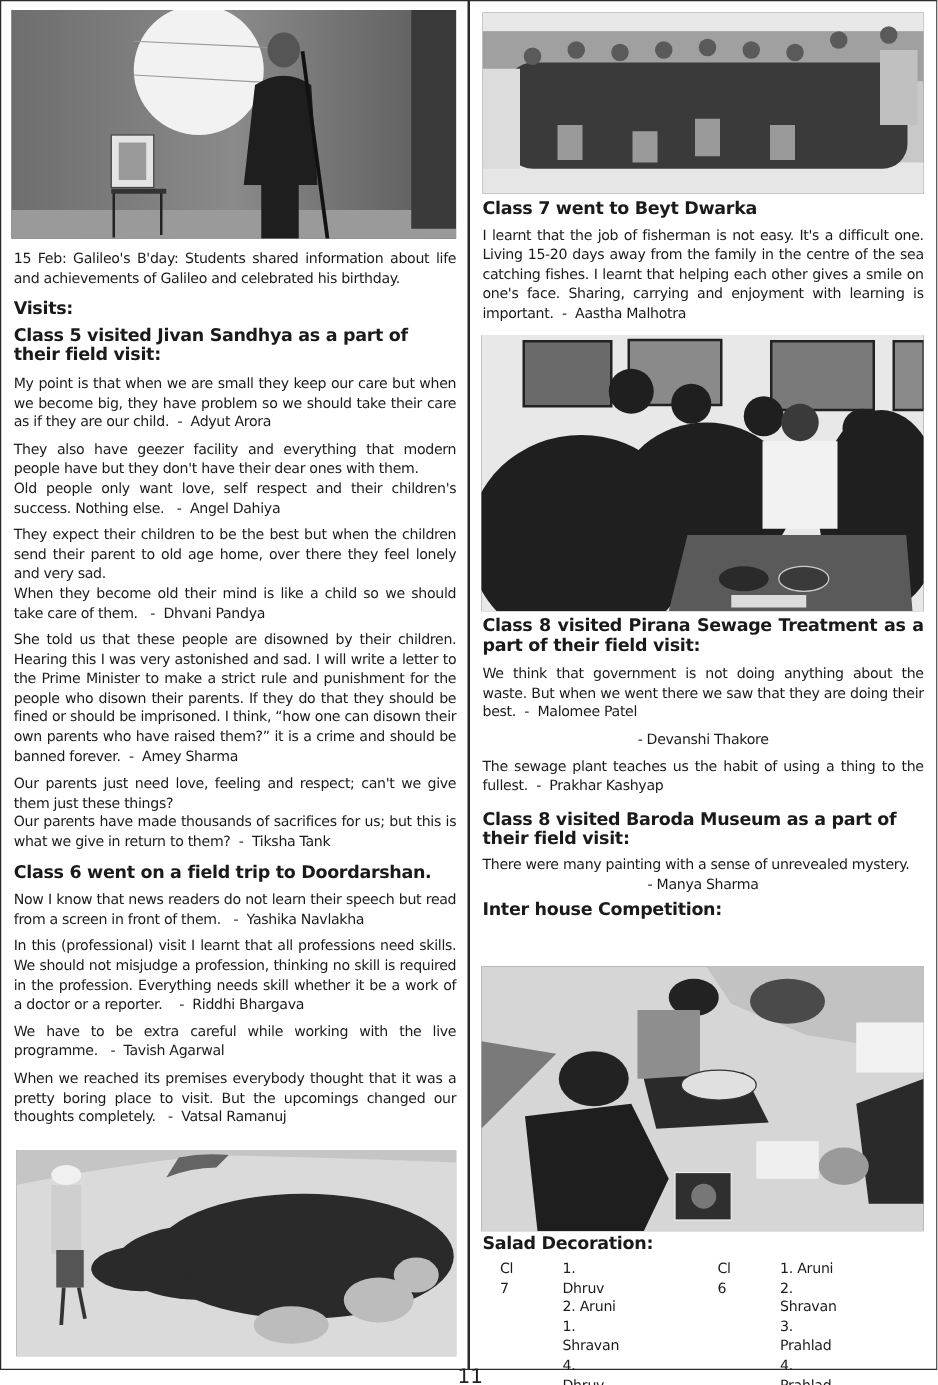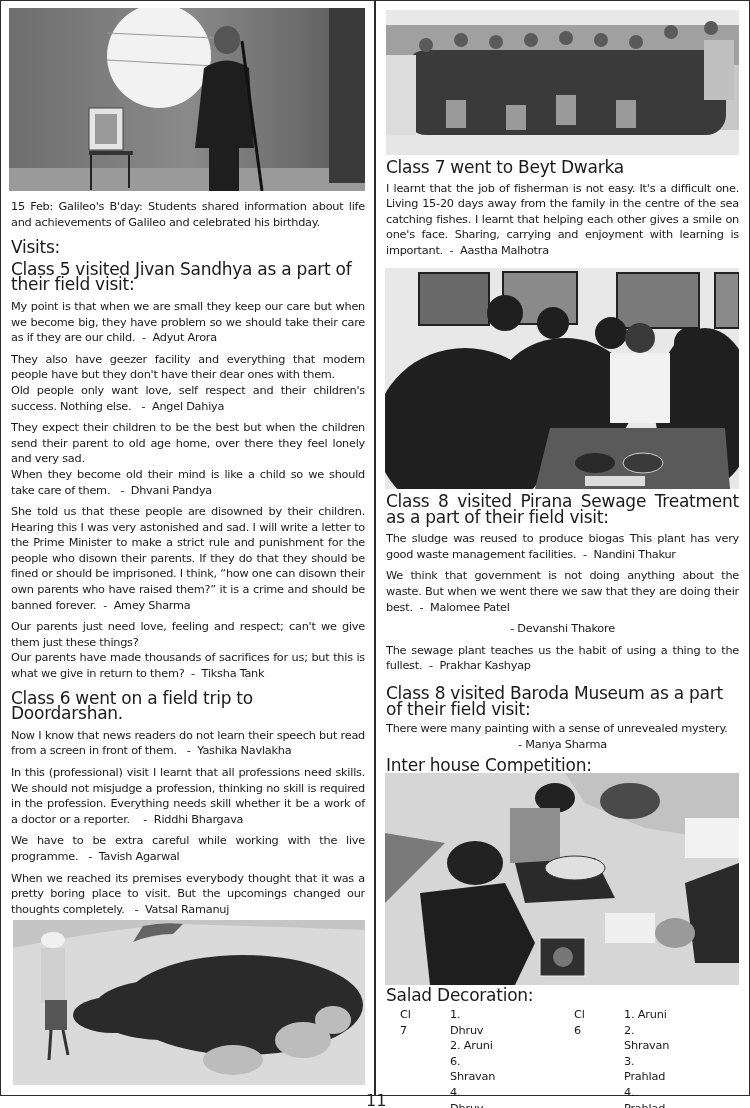--- a/index.html
+++ b/index.html
@@ -13,21 +13,21 @@
     position: absolute; left: 374px; top: 0; width: 1.5px; height: 1096px; background: #2a2a2a;
   }
 
   .photo { position: absolute; overflow: hidden; background: #888; }
   .photo svg { width: 100%; height: 100%; display: block; }
 
   .text { position: absolute; font-size: 11.3px; line-height: 15.6px; letter-spacing: -0.25px; }
   .text p { text-align: justify; margin-bottom: 6px; }
   .text p.tight { margin-bottom: 0; }
   .b { font-weight: normal; }
-  .h { font-weight: normal; font-size: 17px; margin-bottom: 6px; display: block; }
+  .h { font-weight: bold; font-size: 14px; margin-bottom: 6px; display: block; }
   .author { white-space: pre; }
   .right-author { display: block; text-align: center; }
 
   .salad { position: absolute; font-size: 11.3px; line-height: 15.6px; letter-spacing: -0.2px; }
   .salad .grp { position: absolute; top: 0; }
   .salad .cls { position: absolute; left: 0; top: 0; }
   .salad ol { position: absolute; top: 0; list-style: none; }
 
   .page-num {
     position: absolute; left: 366px; top: 1094px; font-size: 16px; line-height: 14px; color: #222;
@@ -195,23 +195,20 @@
     <path d="M165,160 L340,160 L345,221 L150,221 Z" fill="#5a5a5a"></path>
     <ellipse cx="210" cy="195" rx="20" ry="10" fill="#2a2a2a"></ellipse>
     <ellipse cx="258" cy="195" rx="20" ry="10" fill="#3a3a3a" stroke="#ccc"></ellipse>
     <rect x="200" y="208" width="60" height="10" fill="#dcdcdc"></rect>
   </svg>
 </div>
 
 <div class="text" style="left:386px; top:494px; width:353px;">
   <span class="h" style="text-align:justify;">Class 8 visited Pirana Sewage Treatment as a part of their field visit:</span>
   <p>
-    <span>The sludge was reused to produce biogas This plant has very good waste management facilities.</span><span class="author">  -  Nandini Thakur</span>
-  </p>
-  <p>
     <span>We think that government is not doing anything about the waste. But when we went there we saw that they are doing their best.</span><span class="author">  -  Malomee Patel</span>
   </p>
   <p>
     <span class="right-author">-  Devanshi Thakore</span>
   </p>
   <p style="margin-bottom:12px;">
     <span>The sewage plant teaches us the habit of using a thing to the fullest.</span><span class="author">  -  Prakhar Kashyap</span>
   </p>
 
   <span class="h" style="margin-bottom:4px;">Class 8 visited Baroda Museum as a part of their field visit:</span>
@@ -246,21 +243,21 @@
 <div class="text" style="left:386px; top:988px; width:353px;">
   <span class="h">Salad Decoration:</span>
 </div>
 
 <div class="salad" style="left:400px; top:1007px; width:353px; height:80px;">
   <div class="grp" style="left:0;">
     <span class="cls">Cl 7</span>
     <ol style="left:50px;">
       <li>1. Dhruv</li>
       <li>2. Aruni</li>
-      <li>6. Shravan</li>
+      <li>1. Shravan</li>
       <li>4. Dhruv</li>
 
     </ol>
   </div>
   <div class="grp" style="left:174px;">
     <span class="cls">Cl 6</span>
     <ol style="left:50px;">
       <li>1. Aruni</li>
       <li>2. Shravan</li>
       <li>3. Prahlad</li>

